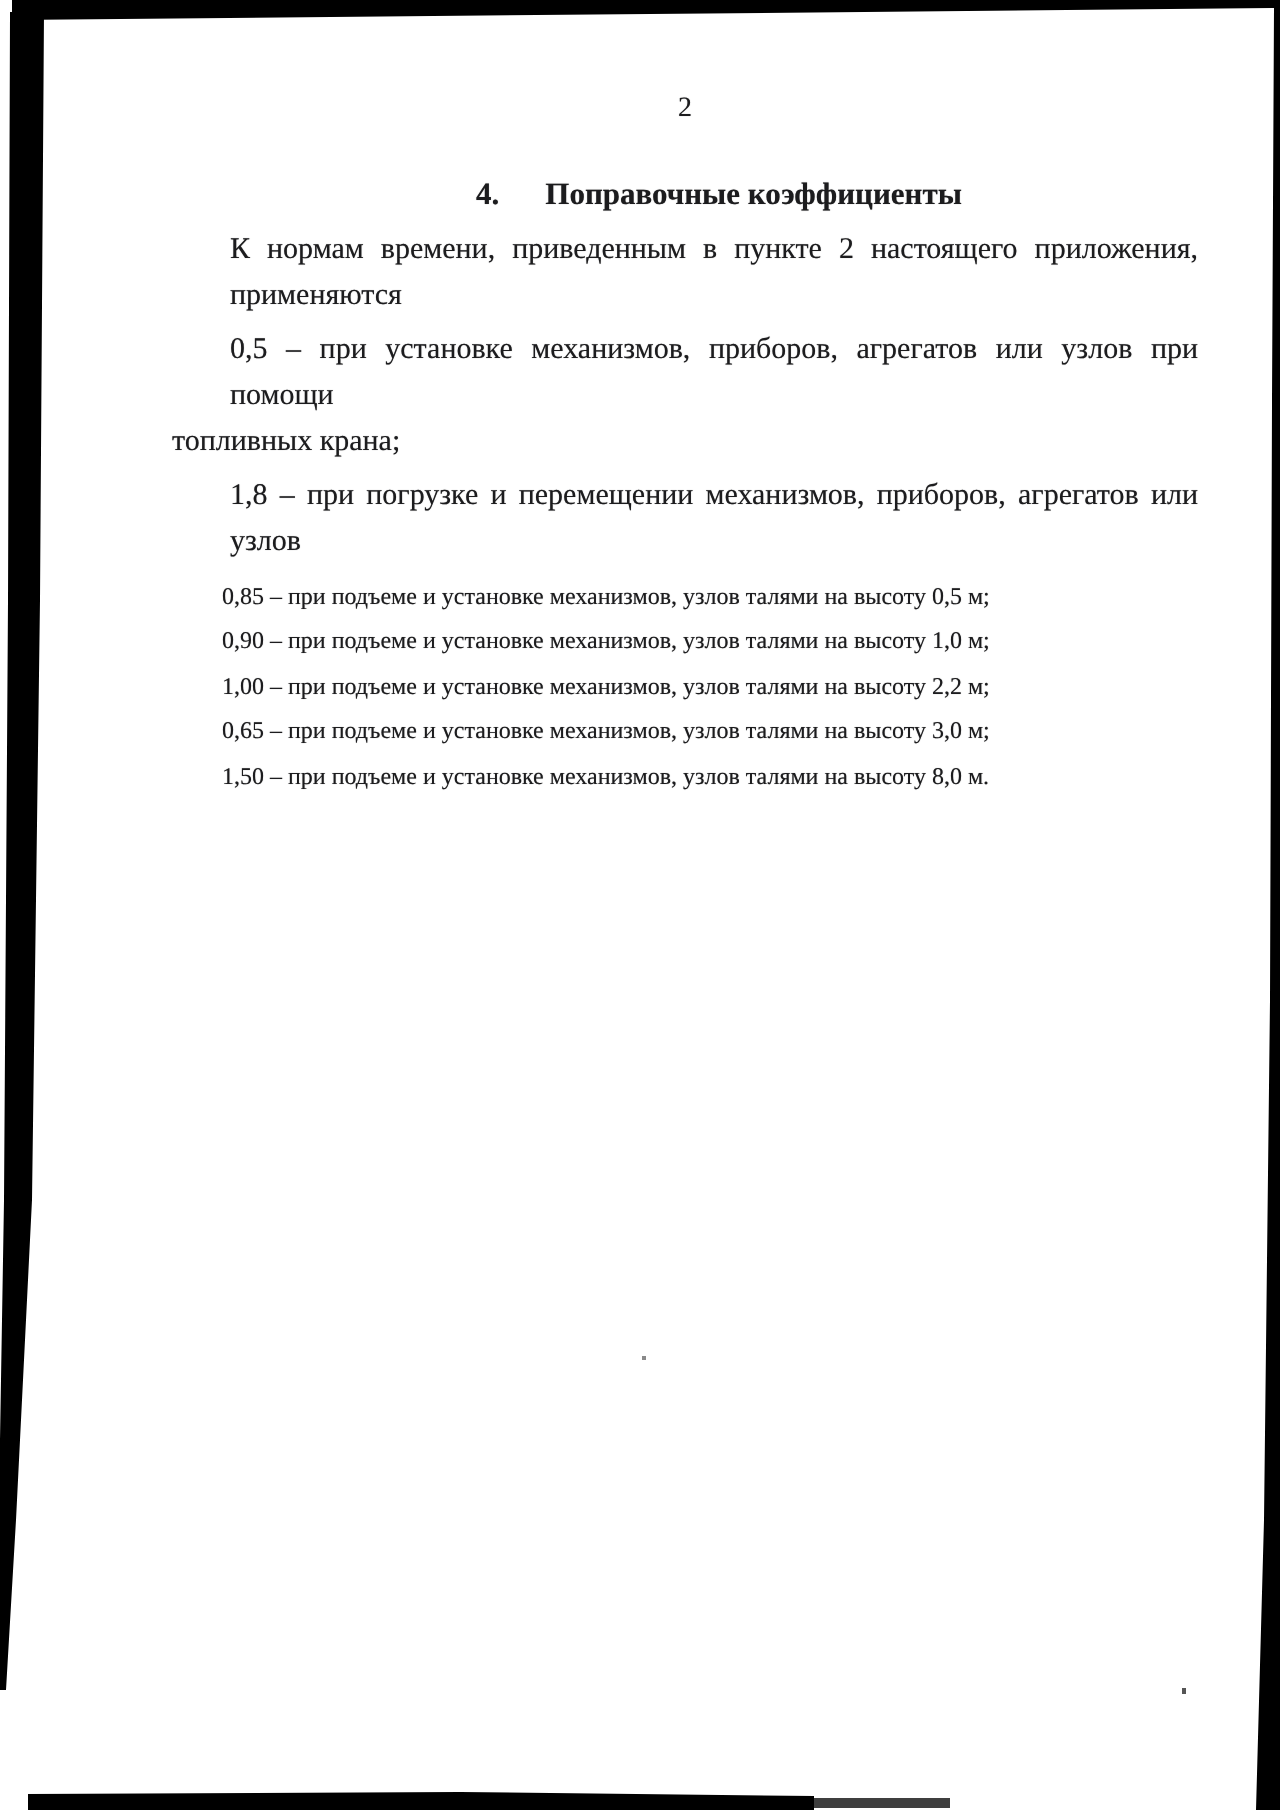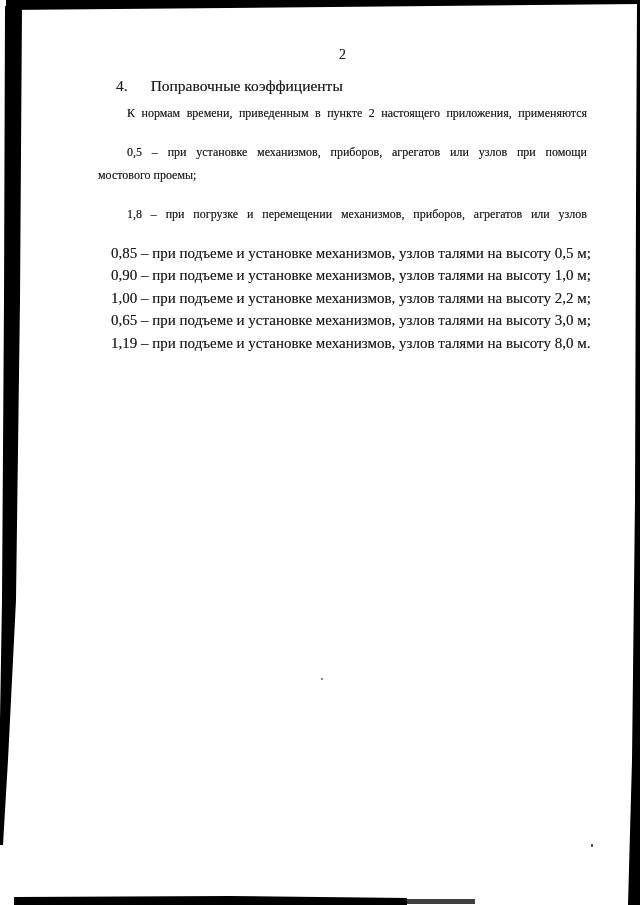--- a/index.html
+++ b/index.html
@@ -23,43 +23,44 @@
     top: 46px;
     width: 521px;
     text-shadow: 0 0 0.4px rgba(20,20,20,0.55);
   }
   .page-number {
     text-align: center;
     font-size: 14px;
     line-height: 18px;
   }
   .heading {
-    margin: 11px 0 0 0;
+    margin: 23px 0 0 0;
     padding-left: 34px;
     font-size: 15.5px;
-    font-weight: normal;
+    font-weight: bold;
     line-height: 22px;
+    text-align: center;
   }
   .h-num { display: inline-block; margin-right: 23px; }
   .para {
-    margin: 16px;
-    font-size: 12px;
+    margin: 4px;
+    font-size: 15px;
     line-height: 23px;
   }
   .para.first { margin-top: 5px; }
   .line { display: block; }
   .line.justify {
     text-align: justify;
     text-align-last: justify;
     -moz-text-align-last: justify;
   }
   .line.indent { padding-left: 29px; }
   .coeff-list {
     margin-top: 0;
-    font-size: 15px;
+    font-size: 12px;
     line-height: 22.4px;
   }
   .coeff { padding-left: 29px; }
   
   .scan { position: absolute; background: #000; pointer-events: none; }
   .scan-top {
     left: 0; top: 0; width: 640px; height: 12px;
     clip-path: polygon(6px 0px, 640px 0px, 640px 4px, 6px 10px);
   }
   .scan-left {
@@ -96,33 +97,33 @@
     <div class="heading">
       <span class="h-num">4.</span><span>Поправочные коэффициенты</span>
     </div>
 
     <p class="para first">
       <span class="line justify indent">К нормам времени, приведенным в пункте 2 настоящего приложения, применяются</span>
     </p>
 
     <p class="para">
       <span class="line justify indent">0,5 – при установке механизмов, приборов, агрегатов или узлов при помощи</span>
-      <span class="line">мостового проемы;</span>
+      <span class="line">топливных крана;</span>
     </p>
 
     <p class="para">
       <span class="line justify indent">1,8 – при погрузке и перемещении механизмов, приборов, агрегатов или узлов</span>
     </p>
 
     <div class="coeff-list">
       <div class="line coeff">0,85 – при подъеме и установке механизмов, узлов талями на высоту 0,5 м;</div>
       <div class="line coeff">0,90 – при подъеме и установке механизмов, узлов талями на высоту 1,0 м;</div>
       <div class="line coeff">1,00 – при подъеме и установке механизмов, узлов талями на высоту 2,2 м;</div>
       <div class="line coeff">0,65 – при подъеме и установке механизмов, узлов талями на высоту 3,0 м;</div>
-      <div class="line coeff">1,19 – при подъеме и установке механизмов, узлов талями на высоту 8,0 м.</div>
+      <div class="line coeff">1,50 – при подъеме и установке механизмов, узлов талями на высоту 8,0 м.</div>
     </div>
 
   </div>
 
   <div class="scan scan-top"></div>
   <div class="scan scan-left"></div>
   <div class="scan scan-right"></div>
   <div class="scan scan-bottom"></div>
   <div class="scan scan-bottom-gray"></div>
   <div class="speck speck-a"></div>

